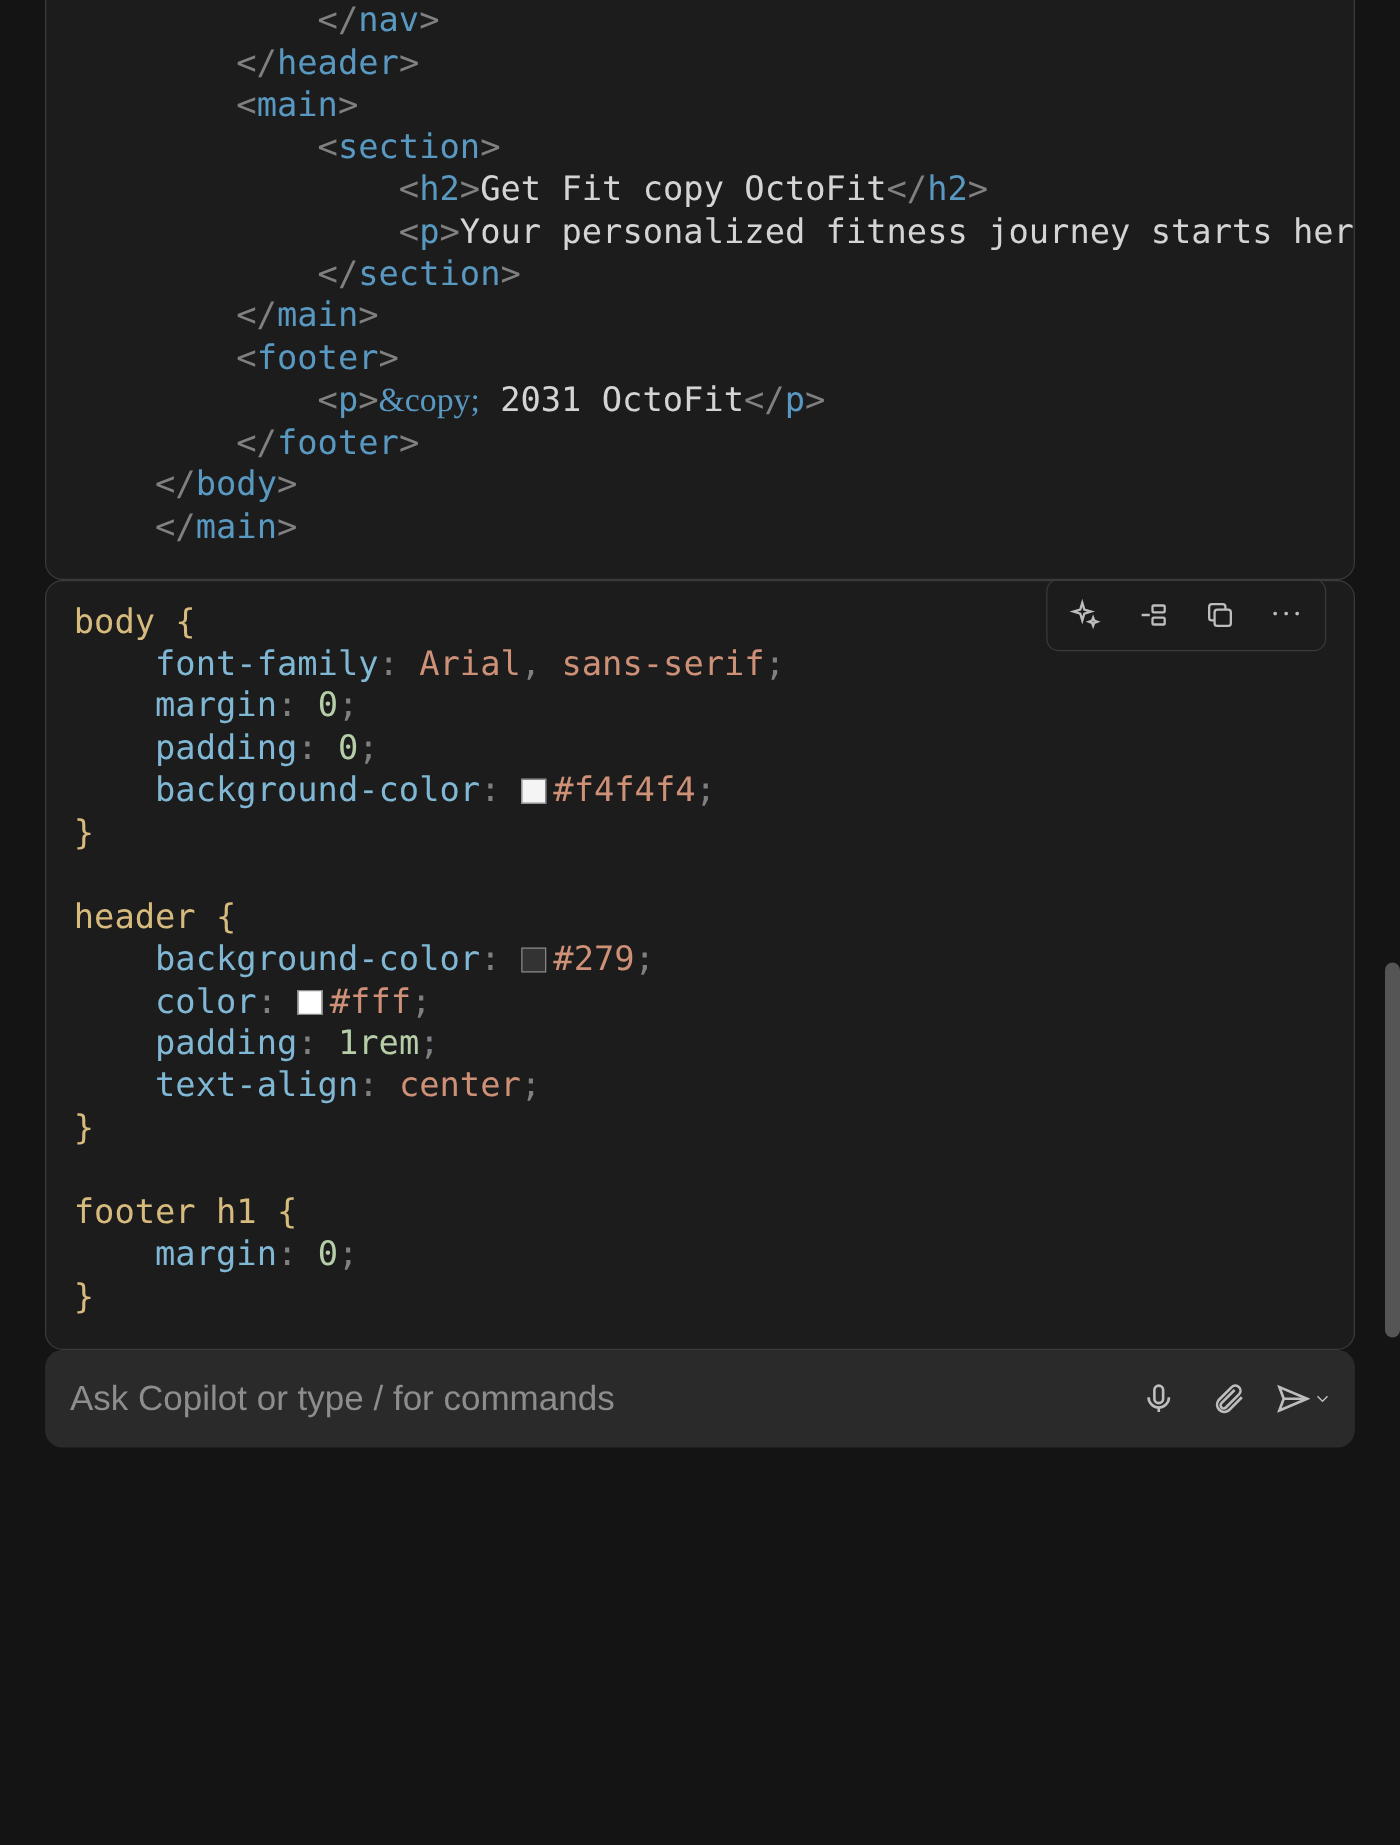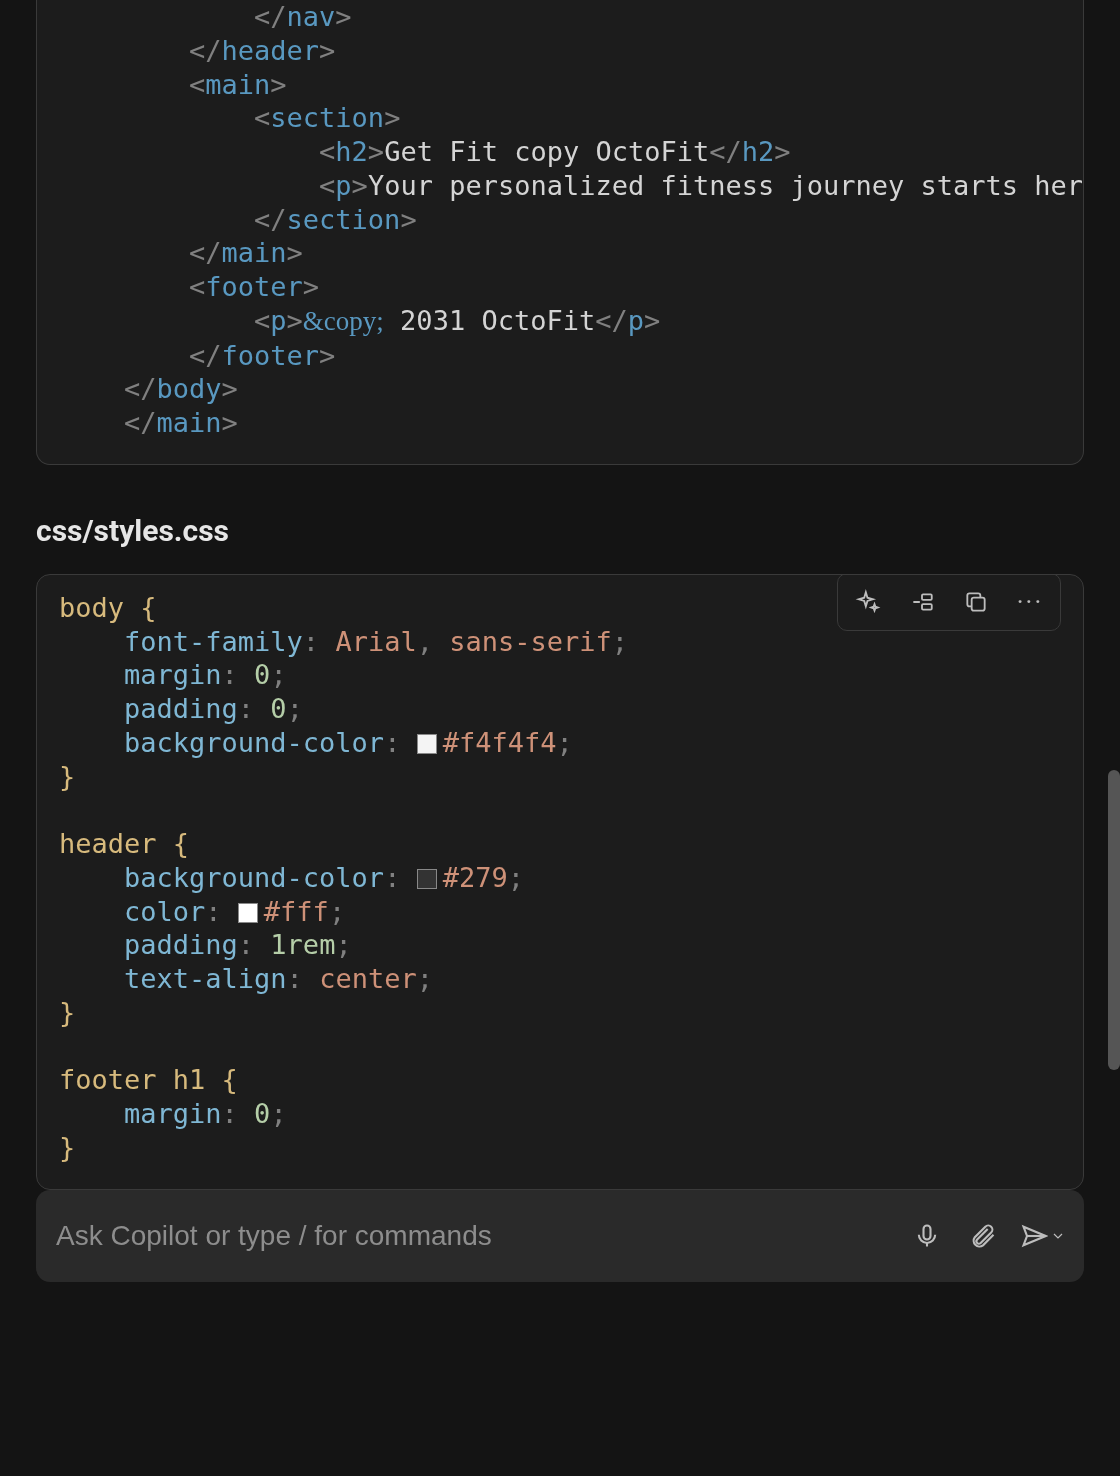--- a/index.html
+++ b/index.html
@@ -111,21 +111,21 @@
     cursor: pointer;
   }
 
   .chat-input-wrap {
     margin: 0 36px 26px 36px;
     background: var(--input-bg);
     border-radius: 14px;
     display: flex;
     align-items: center;
     padding: 0 12px 0 14px;
-    height: 92px;
+    height: 78px;
   }
 
   .chat-input {
     flex: 1;
     background: transparent;
     border: 0;
     outline: none;
     color: var(--text);
     font-size: 28px;
     padding: 0 6px;
@@ -195,21 +195,20 @@
 <span class="p">                &lt;</span><span class="tg">p</span><span class="p">&gt;</span><span class="tx">Your personalized fitness journey starts here.</span>
 <span class="p">            &lt;/</span><span class="tg">section</span><span class="p">&gt;</span>
 <span class="p">        &lt;/</span><span class="tg">main</span><span class="p">&gt;</span>
 <span class="p">        &lt;</span><span class="tg">footer</span><span class="p">&gt;</span>
 <span class="p">            &lt;</span><span class="tg">p</span><span class="p">&gt;</span><span class="ent">&amp;copy;</span><span class="tx"> 2031 OctoFit</span><span class="p">&lt;/</span><span class="tg">p</span><span class="p">&gt;</span>
 <span class="p">        &lt;/</span><span class="tg">footer</span><span class="p">&gt;</span>
 <span class="p">    &lt;/</span><span class="tg">body</span><span class="p">&gt;</span>
 <span class="p">    &lt;/</span><span class="tg">main</span><span class="p">&gt;</span></pre>
   </div>
 
-  <div class="section-heading">css/styles.css</div>
 
   <div class="codeblock" style="position:relative;">
     <div class="code-toolbar">
       <div class="tbtn">
         <svg viewBox="0 0 24 24">
             <path d="M10 3 L11.5 8 L16.5 9.5 L11.5 11 L10 16 L8.5 11 L3.5 9.5 L8.5 8 Z"></path>
             <path d="M18 14 L18.8 16.2 L21 17 L18.8 17.8 L18 20 L17.2 17.8 L15 17 L17.2 16.2 Z"></path>
           </svg>
       </div>
       <div class="tbtn">

